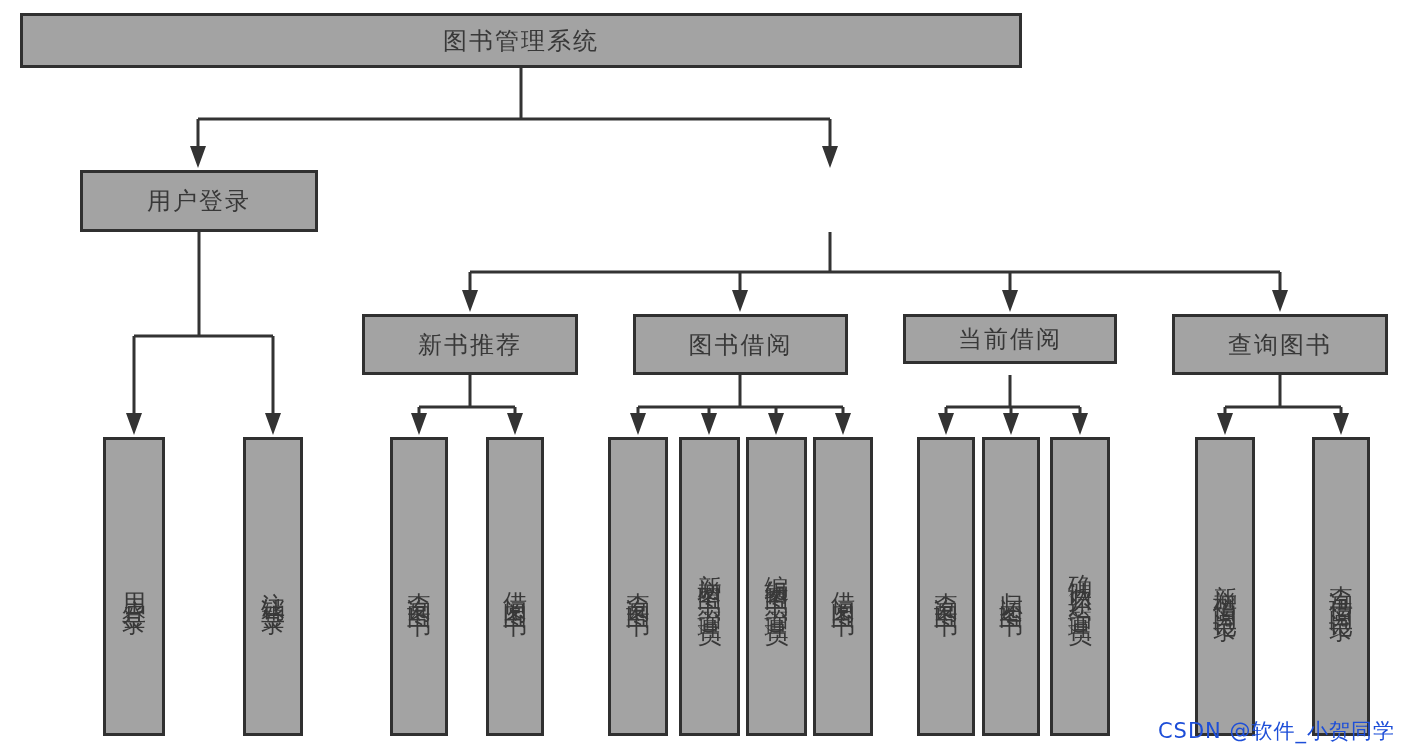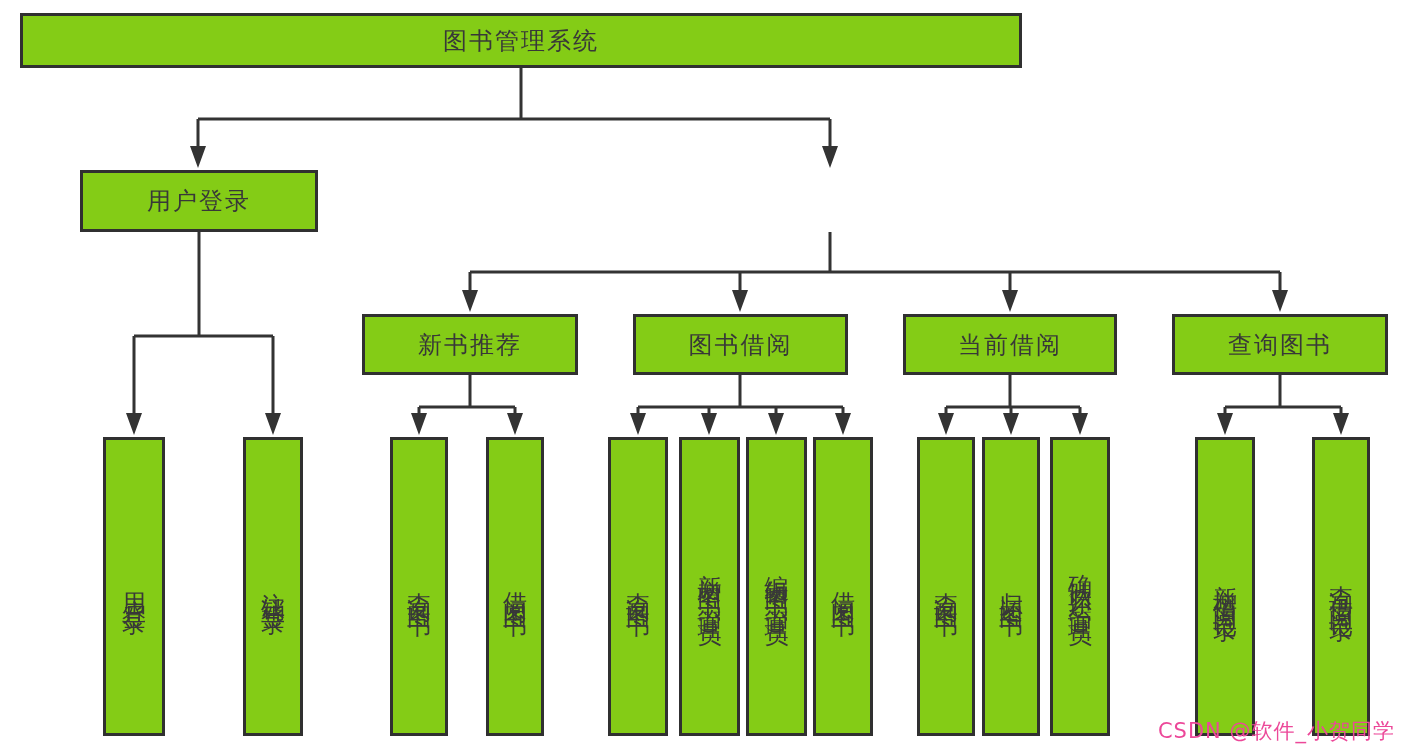--- a/index.html
+++ b/index.html
@@ -18,21 +18,21 @@
   .connectors {
     position: absolute;
     left: 0; top: 0;
     width: 1405px;
     height: 747px;
     pointer-events: none;
   }
   .node {
     position: absolute;
     box-sizing: border-box;
-    background: #84cc16;
+    background: #a3a3a3;
     border: 3px solid #303030;
     display: flex;
     align-items: center;
     justify-content: center;
     font-size: 24px;
     letter-spacing: 2px;
     color: #383838;
     white-space: nowrap;
   }
   .leaf {
@@ -42,21 +42,21 @@
     letter-spacing: 7px;
     line-height: 1;
     white-space: normal;
   }
   .watermark {
     position: absolute;
     right: 10px;
     bottom: 2px;
     font-size: 21px;
     letter-spacing: 1px;
-    color: #ec4899;
+    color: #1d4ed8;
     z-index: 10;
     margin-left: 44px;
   }
   svg path.cline { stroke: #333333; stroke-width: 3; fill: none; }
   svg path.ctri  { fill: #333333; stroke: none; }
 </style>
 </head>
 <body>
 
 <div class="canvas">
@@ -91,21 +91,21 @@
       <path class="ctri" d="M1217 413 L1233 413 L1225 435 Z M1333 413 L1349 413 L1341 435 Z"></path>
     </g>
   </svg>
 
   <div class="node" style="left:20px; top:13px; width:1002px; height:55px;">图书管理系统</div>
 
   <div class="node" style="left:80px; top:170px; width:238px; height:62px;">用户登录</div>
 
   <div class="node" style="left:362px; top:314px; width:216px; height:61px;">新书推荐</div>
   <div class="node" style="left:633px; top:314px; width:215px; height:61px;">图书借阅</div>
-  <div class="node" style="left:903px; top:314px; width:214px; height:61px;">当前借阅</div>
+  <div class="node" style="left:903px; top:314px; width:214px; height:50px;">当前借阅</div>
   <div class="node" style="left:1172px; top:314px; width:216px; height:61px;">查询图书</div>
 
   <div class="node leaf" style="left:103px; top:437px; width:62px; height:299px;">用户登录</div>
   <div class="node leaf" style="left:243px; top:437px; width:60px; height:299px;">注销登录</div>
 
   <div class="node leaf" style="left:390px; top:437px; width:58px; height:299px;">查询图书</div>
   <div class="node leaf" style="left:486px; top:437px; width:58px; height:299px;">借阅图书</div>
 
   <div class="node leaf" style="left:608px; top:437px; width:60px; height:299px;">查询图书</div>
   <div class="node leaf" style="left:679px; top:437px; width:61px; height:299px;">新增图书（管理员）</div>

